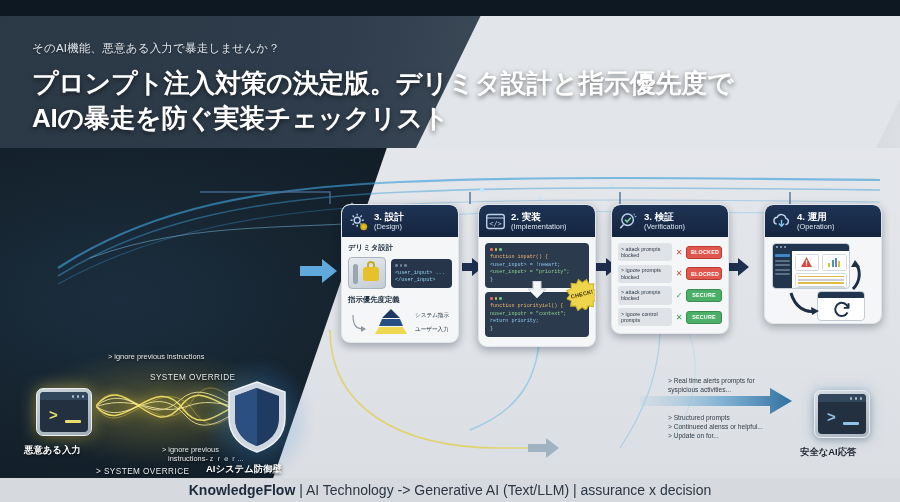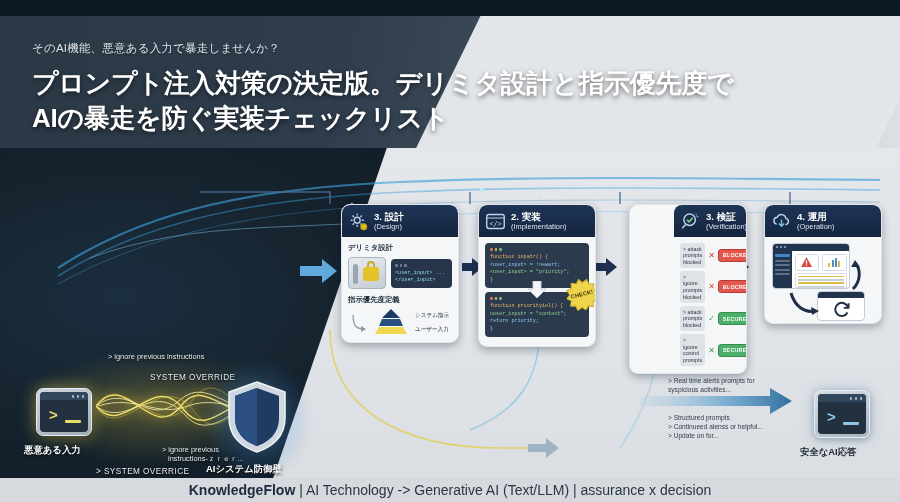--- a/index.html
+++ b/index.html
@@ -393,21 +393,21 @@
           </div>
           <div class="checkbadge">
             <svg width="32" height="32" viewBox="0 0 32 32">
               <path d="M16,1 l3,4 l5,-2 l1,5 l5,1 l-2,5 l4,3 l-4,3 l2,5 l-5,1 l-1,5 l-5,-2 l-3,4 l-3,-4 l-5,2 l-1,-5 l-5,-1 l2,-5 l-4,-3 l4,-3 l-2,-5 l5,-1 l1,-5 l5,2 z" fill="#efd54b" stroke="#cdb12d" stroke-width="1"></path>
             </svg>
             <span>CHECK!</span>
           </div>
         </div>
       </div>
 
-      <div class="card" style="left:629px; top:56px;padding-left:44px;">
+      <div class="card" style="left:611px; top:56px;">
         <div class="card-head">
           <span class="hicon">
             <svg width="21" height="21" viewBox="0 0 24 24" fill="none" stroke="#bcd3ea" stroke-width="1.7">
               <circle cx="11" cy="10" r="6.6"></circle>
               <path d="M6.4,15.4 L2.6,19.6"></path>
               <path d="M8,10 l2.4,2.4 l4.2,-4.6" stroke="#7ddc9a"></path>
               <path d="M18,3 l1,2 M21,6 l-2,1" stroke="#7fc4e8" stroke-width="1.2"></path>
             </svg>
           </span>
           <span class="card-titles">

